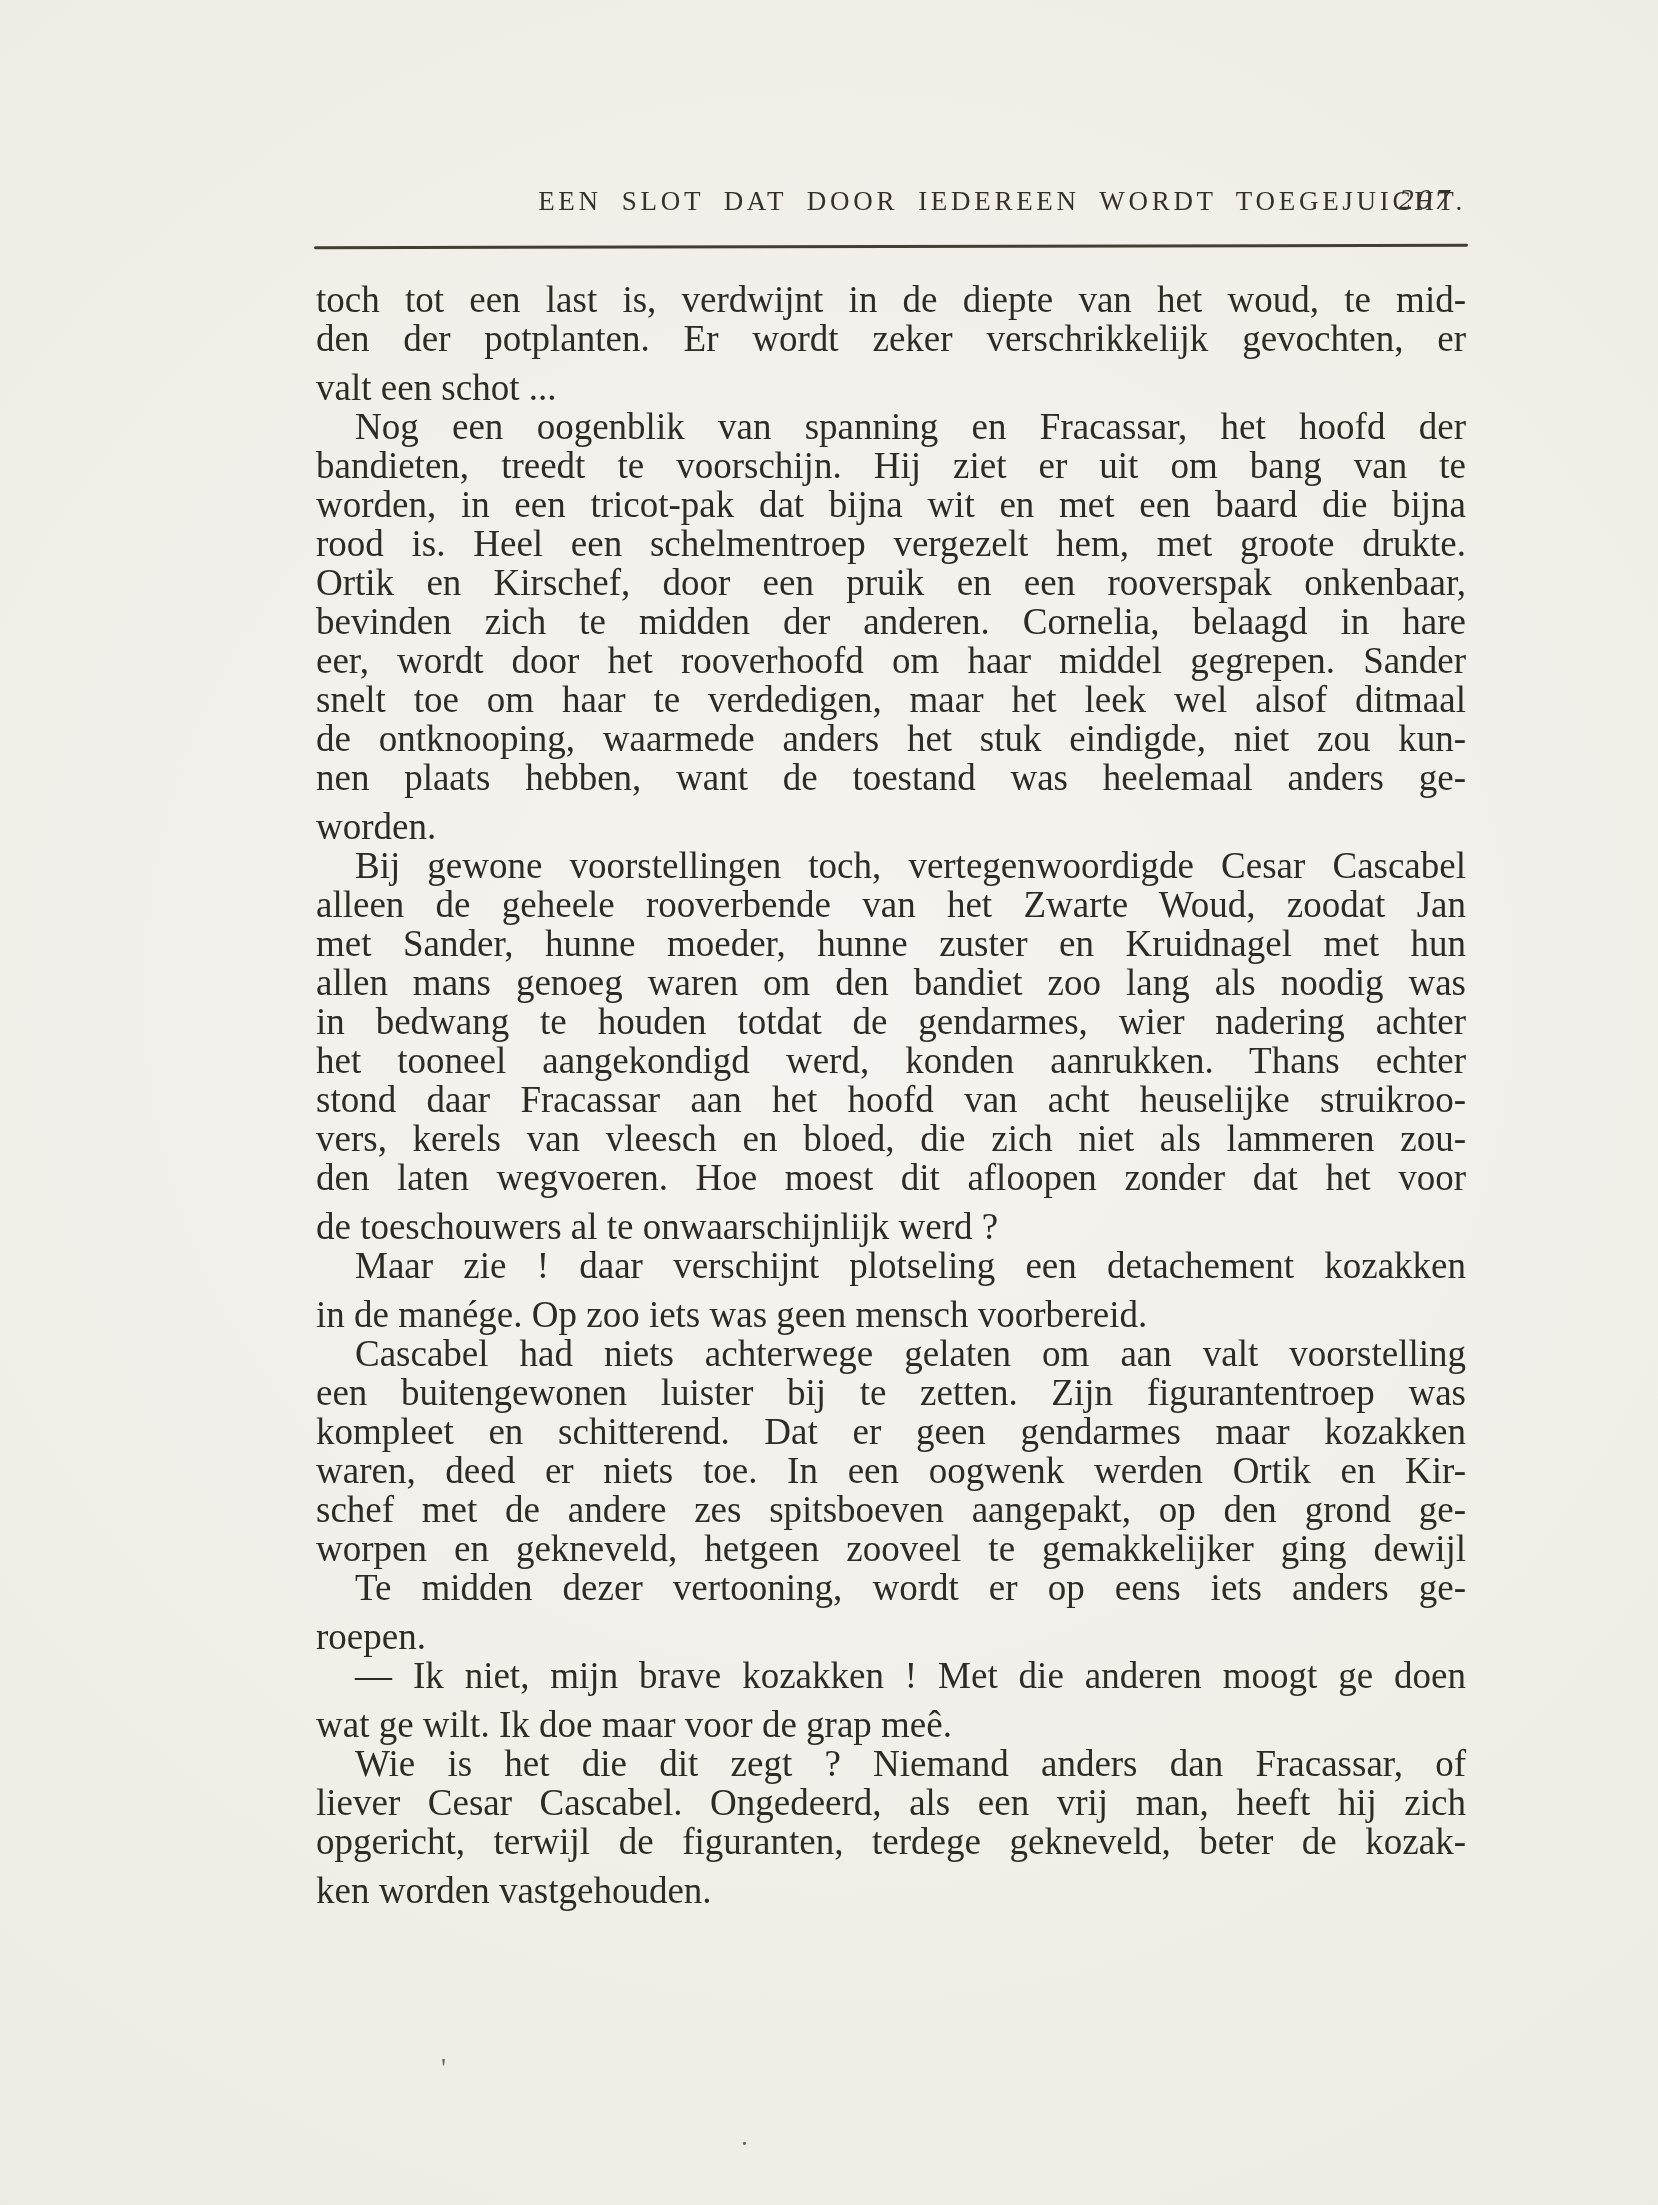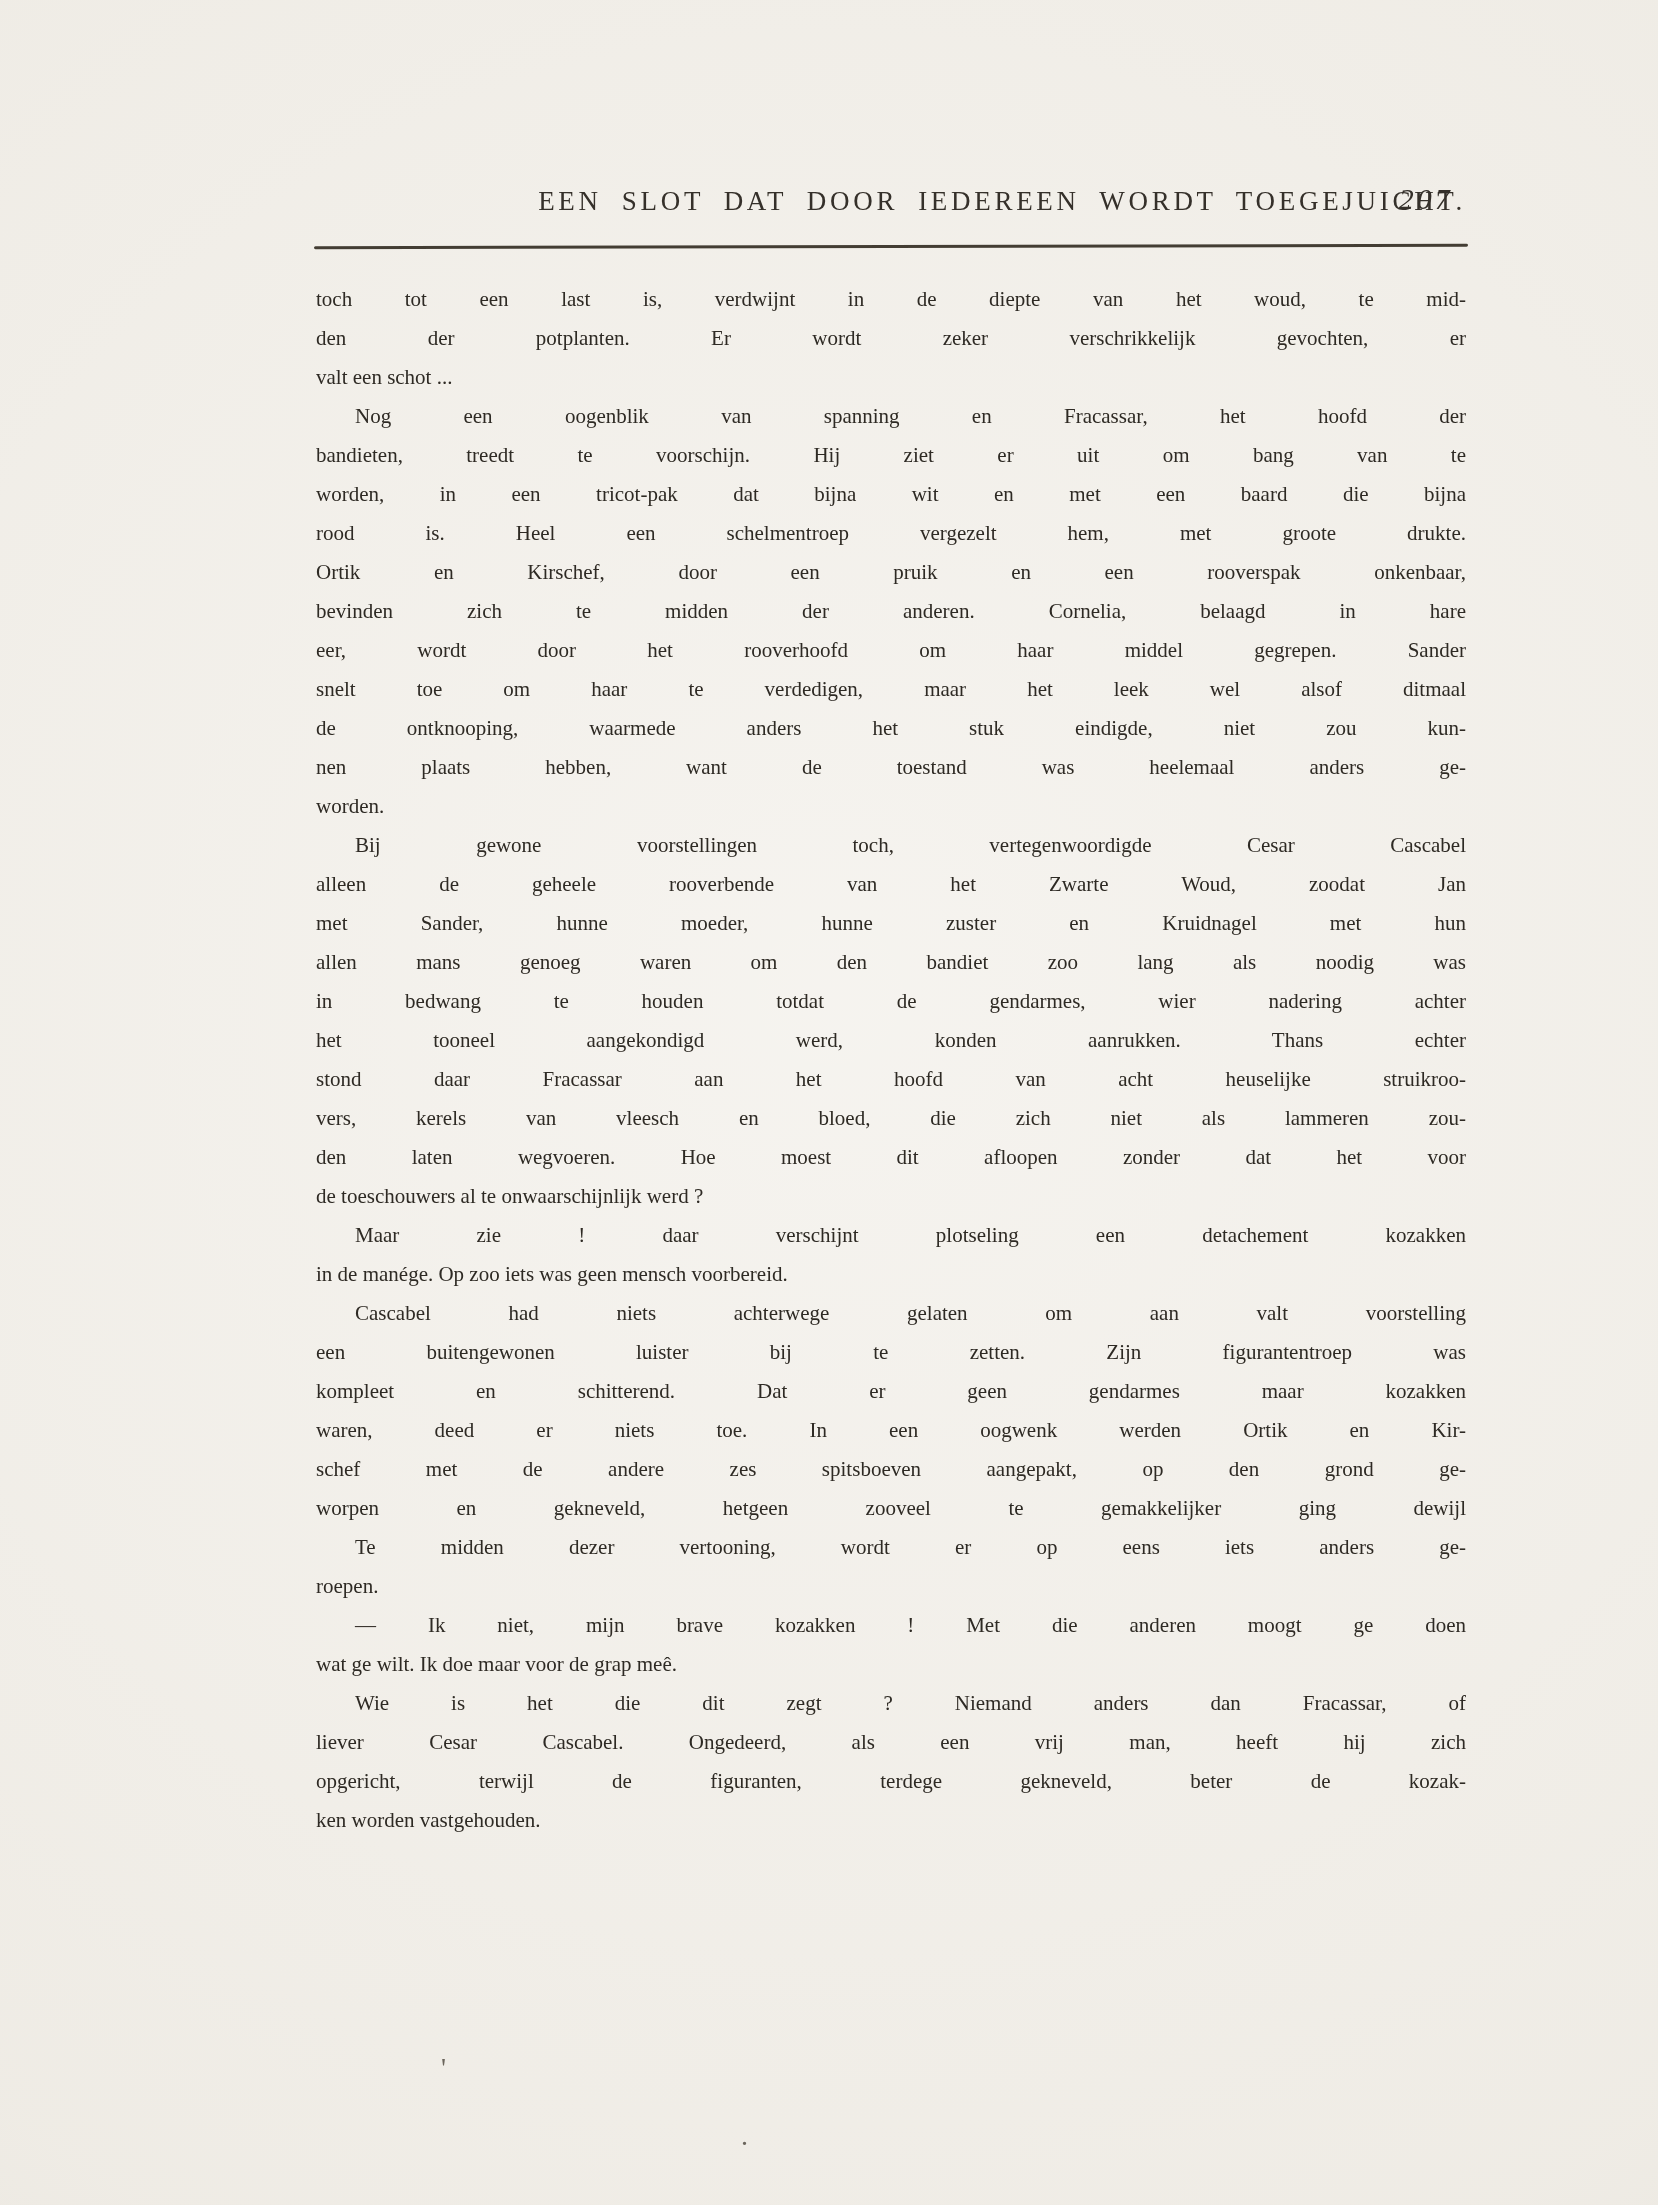--- a/index.html
+++ b/index.html
@@ -22,25 +22,25 @@
   }
   .page-number {
     position: absolute; right: 13.3px; top: 0; font-size: 30px; letter-spacing: 3px; color: #35302a; font-style: italic;
   }
   .header-rule {
     position: absolute; top: 245px; left: 314px; width: 1154px; height: 3px;
     background: #433d33; transform: rotate(-0.12deg); border-radius: 1.5px;
   }
   .body-text {
     position: absolute; top: 280px; left: 316px; width: 1150px;
-    font-size: 21px; line-height: 39px;
+    font-size: 37px; line-height: 39px;
   }
   .paragraph { margin: 0; }
   .line { text-align: justify; text-align-last: justify; }
-  .line.last { text-align: left; text-align-last: left; }
+  .line.last { text-align: left; text-align-last: left; margin-top: 10px; }
   .line.indent { padding-left: 39px; }
   .speck { position: absolute; color: #4a443a; font-size: 28px; opacity: 0.8; }
   .speck-1 { left: 441px; top: 2052px; }
   .speck-2 { left: 741px; top: 2120px; }
 </style>
 </head>
 <body style="background: rgb(242, 239, 233); color: rgb(46, 42, 36);">
 
 <div class="page">
   <header class="running-head">

